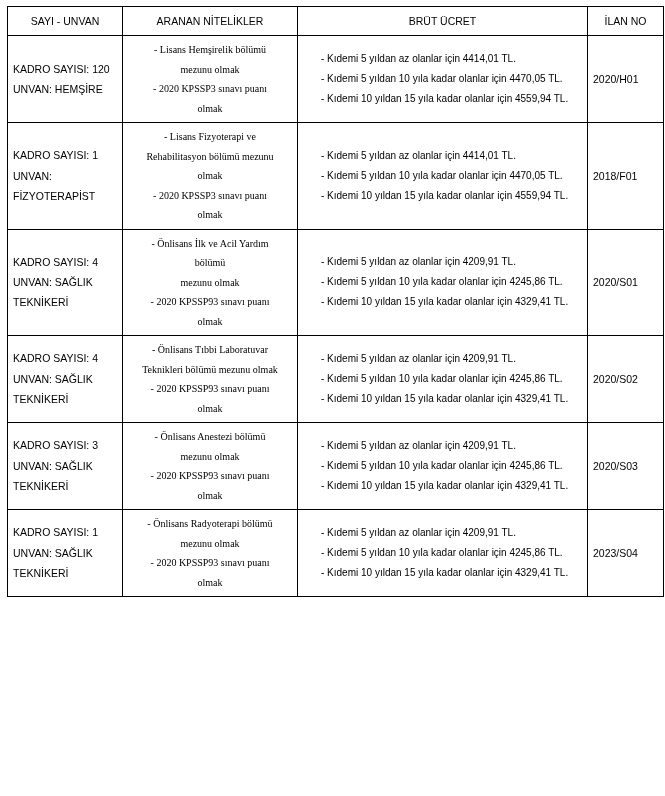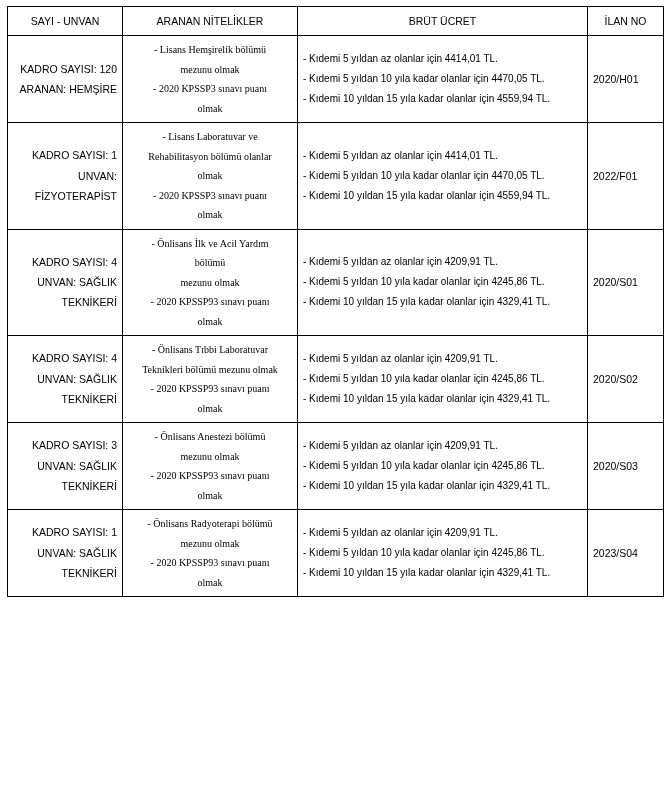--- a/index.html
+++ b/index.html
@@ -42,41 +42,41 @@
   col.c-sayi { width: 115px; }
   col.c-nitelik { width: 175px; }
   col.c-ucret { width: 290px; }
   col.c-ilan { width: 76px; }
 
   th.h-sayi { text-align: left; padding-left: 6px; }
 
   td.cell-sayi {
     font-size: 10.5px;
     line-height: 1.95;
-    text-align: right;
+    text-align: left;
     padding-left: 6px;
   }
   td.cell-nitelik {
     font-size: 10px;
     line-height: 1.95;
     text-align: center;
   }
   td.cell-ucret {
     font-size: 10px;
     line-height: 2.0;
     text-align: left;
     padding-left: 7px;
   }
   td.cell-ilan {
     font-size: 10.5px;
     text-align: left;
   }
   .line { display: block; white-space: nowrap; }
   .nitelik-line { display: block; font-family: Liberation Serif, serif; }
-  .ucret-line { display: block; white-space: nowrap; }
+  .ucret-line { display: block; white-space: nowrap; margin-left: 18px; }
 </style>
 </head>
 <body>
 
 <div class="page">
   <table class="job-table">
     <colgroup>
       <col class="c-sayi">
       <col class="c-nitelik">
       <col class="c-ucret">
@@ -87,21 +87,21 @@
         <th class="h-sayi">SAYI - UNVAN</th>
         <th>ARANAN NİTELİKLER</th>
         <th>BRÜT ÜCRET</th>
         <th>İLAN NO</th>
       </tr>
     </thead>
     <tbody>
         <tr>
           <td class="cell-sayi">
             <span class="line">KADRO SAYISI: 120</span>
-            <span class="line">ARANAN: HEMŞİRE</span>
+            <span class="line">UNVAN: HEMŞİRE</span>
           </td>
           <td class="cell-nitelik">
             <span class="nitelik-line">- Lisans Hemşirelik bölümü</span>
             <span class="nitelik-line">mezunu olmak</span>
             <span class="nitelik-line">- 2020 KPSSP3 sınavı puanı</span>
             <span class="nitelik-line">olmak</span>
           </td>
           <td class="cell-ucret">
             <span class="ucret-line">- Kıdemi 5 yıldan az olanlar için 4414,01 TL.</span>
             <span class="ucret-line">- Kıdemi 5 yıldan 10 yıla kadar olanlar için 4470,05 TL.</span>
@@ -109,32 +109,32 @@
           </td>
           <td class="cell-ilan">2020/H01</td>
         </tr>
         <tr>
           <td class="cell-sayi">
             <span class="line">KADRO SAYISI: 1</span>
             <span class="line">UNVAN:</span>
             <span class="line">FİZYOTERAPİST</span>
           </td>
           <td class="cell-nitelik">
-            <span class="nitelik-line">- Lisans Laboratuvar  ve</span>
-            <span class="nitelik-line">Rehabilitasyon bölümü olanlar</span>
+            <span class="nitelik-line">- Lisans Fizyoterapi  ve</span>
+            <span class="nitelik-line">Rehabilitasyon bölümü mezunu</span>
             <span class="nitelik-line">olmak</span>
             <span class="nitelik-line">- 2020 KPSSP3 sınavı puanı</span>
             <span class="nitelik-line">olmak</span>
           </td>
           <td class="cell-ucret">
             <span class="ucret-line">- Kıdemi 5 yıldan az olanlar için 4414,01 TL.</span>
             <span class="ucret-line">- Kıdemi 5 yıldan 10 yıla kadar olanlar için 4470,05 TL.</span>
             <span class="ucret-line">- Kıdemi 10 yıldan 15 yıla kadar olanlar için 4559,94 TL.</span>
           </td>
-          <td class="cell-ilan">2022/F01</td>
+          <td class="cell-ilan">2018/F01</td>
         </tr>
         <tr>
           <td class="cell-sayi">
             <span class="line">KADRO SAYISI: 4</span>
             <span class="line">UNVAN: SAĞLIK</span>
             <span class="line">TEKNİKERİ</span>
           </td>
           <td class="cell-nitelik">
             <span class="nitelik-line">- Önlisans İlk ve Acil Yardım</span>
             <span class="nitelik-line">bölümü</span>

